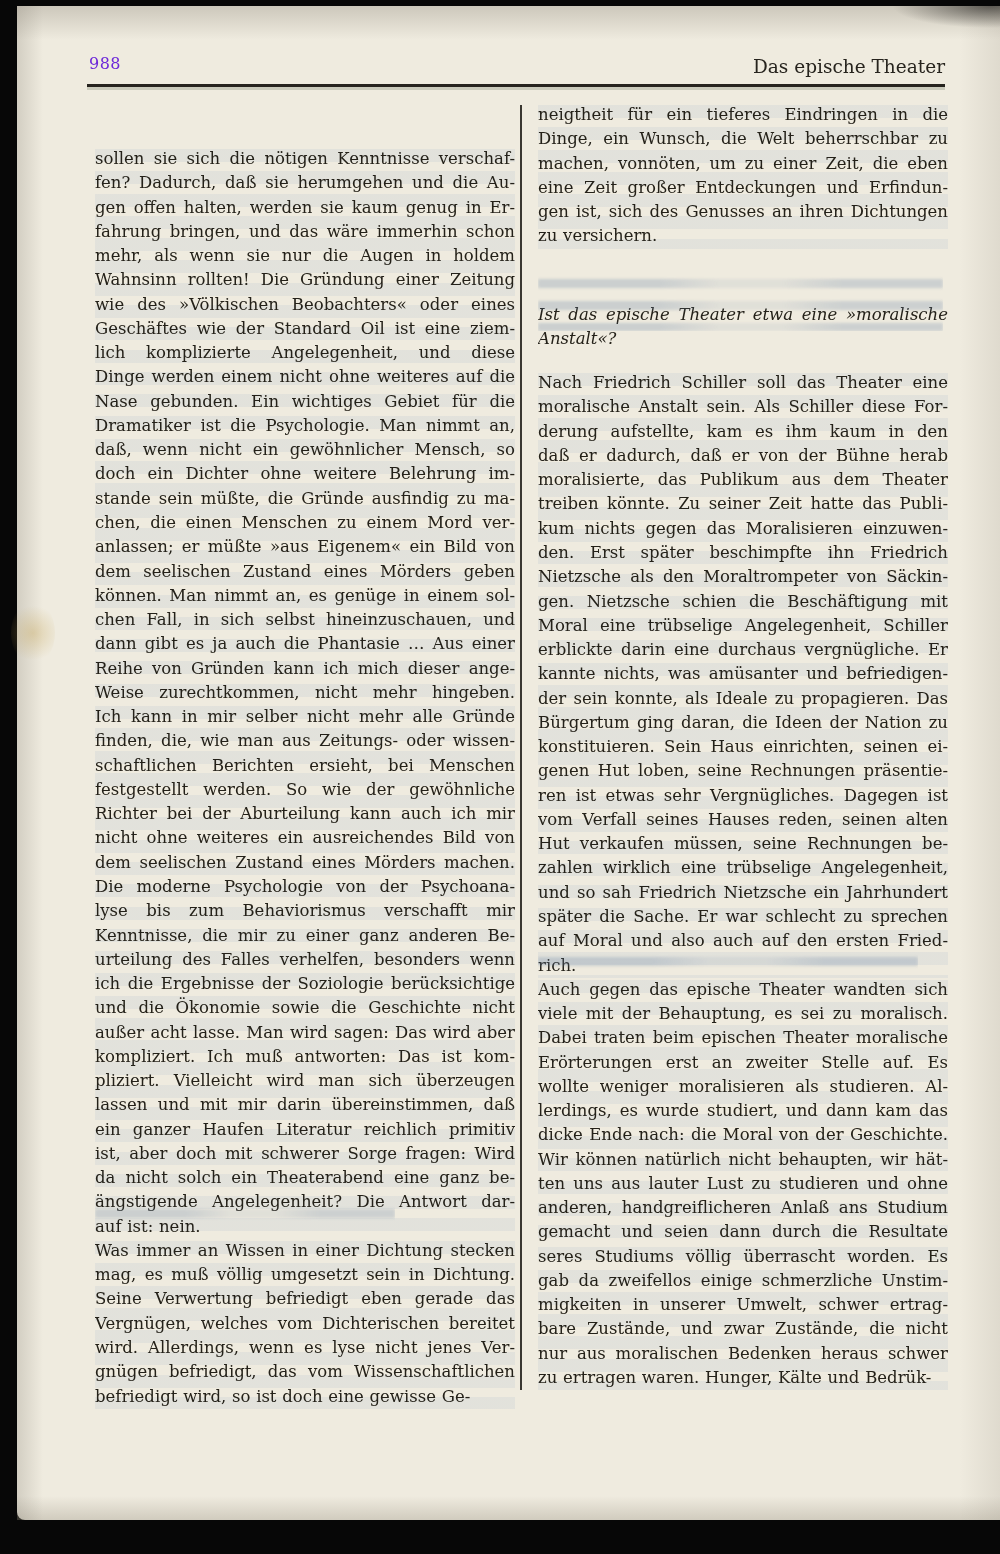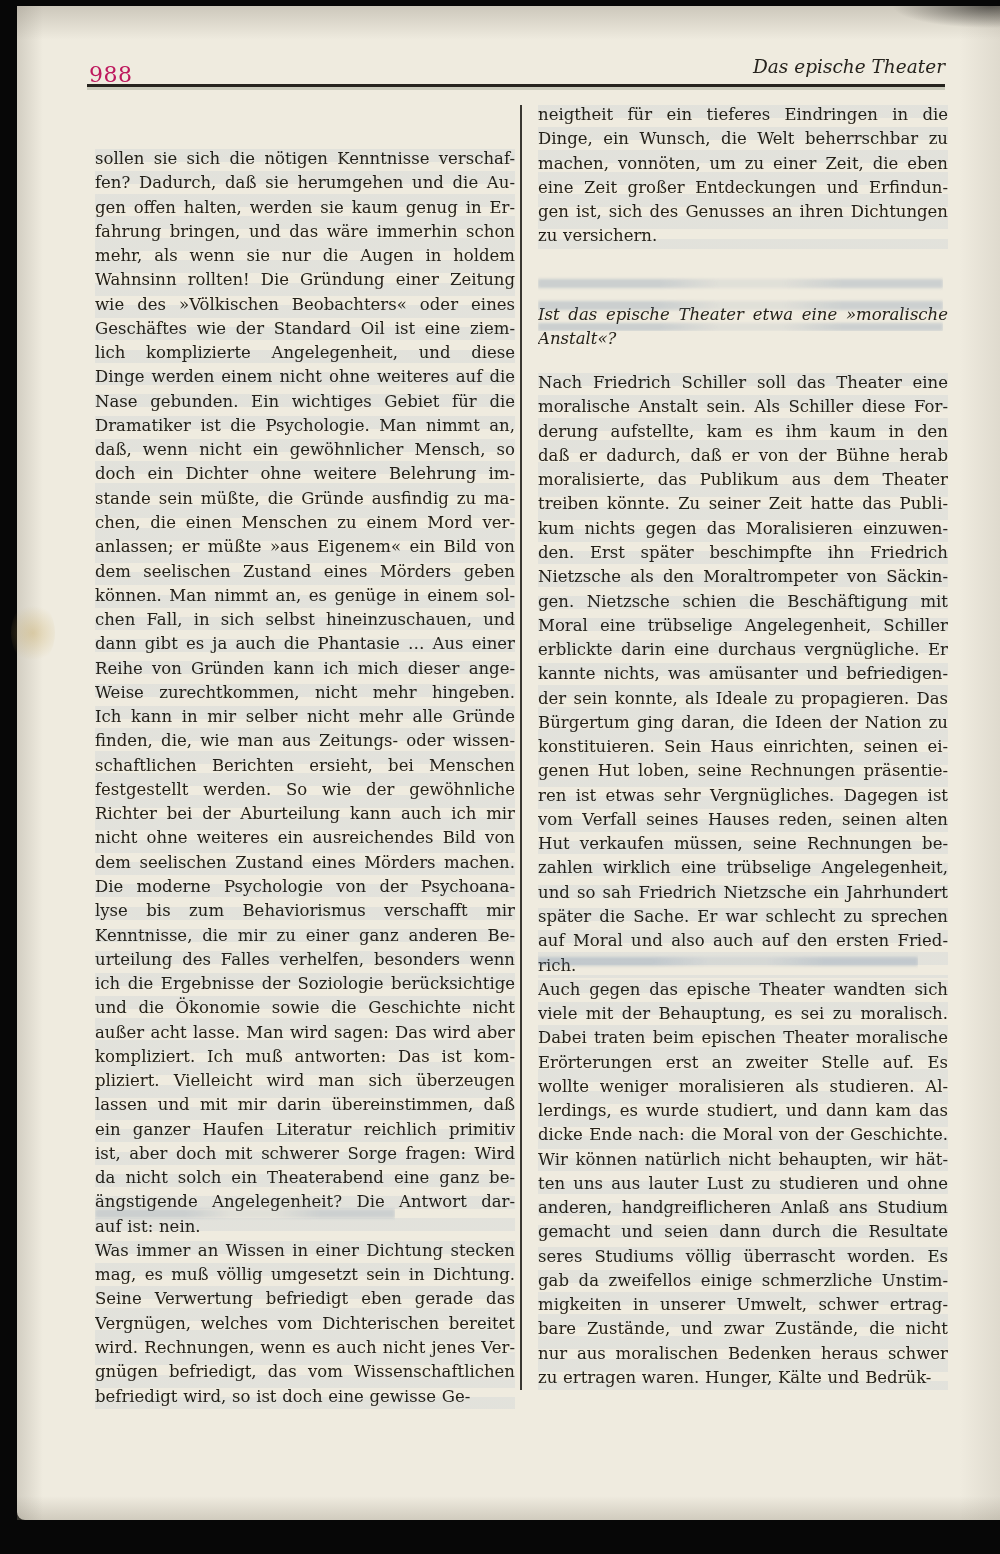--- a/index.html
+++ b/index.html
@@ -24,26 +24,26 @@
       linear-gradient(90deg, rgba(110,104,92,0.22), rgba(110,104,92,0) 26px),
       linear-gradient(270deg, rgba(150,142,128,0.18), rgba(150,142,128,0) 40px),
       linear-gradient(0deg, rgba(130,122,105,0.28), rgba(130,122,105,0) 24px);
   }
   .stain{
     position:absolute;left:-6px;top:595px;width:44px;height:64px;border-radius:50%;
     background:radial-gradient(circle, rgba(196,164,86,0.38), rgba(196,164,86,0) 70%);
     pointer-events:none;
   }
   .page-number{
-    position:absolute;left:72px;top:56px;
-    font-size:22px;color:#be185d;letter-spacing:0.5px;
+    position:absolute;left:72px;top:48px;
+    font-size:16px;color:#6d28d9;letter-spacing:0.5px;
   }
   .running-head{
     position:absolute;right:55px;top:50px;
-    font-size:18.5px;font-style:italic;color:#26231d;
+    font-size:18.5px;color:#26231d;
   }
   .rule{
     position:absolute;left:70px;top:78px;width:858px;height:3px;
     background:#26231e;
     box-shadow:0 3px 0 rgba(115,125,105,0.30);
   }
   .divider{
     position:absolute;left:503px;top:99px;width:2px;height:1285px;
     background:#3a3731;
   }
@@ -136,21 +136,21 @@
         <div class="line">ist, aber doch mit schwerer Sorge fragen: Wird</div>
         <div class="line">da nicht solch ein Theaterabend eine ganz be-</div>
         <div class="line">ängstigende Angelegenheit? Die Antwort dar-</div>
         <div class="line end">auf ist: nein.</div>
       </div>
       <div class="para body">
         <div class="line">Was immer an Wissen in einer Dichtung stecken</div>
         <div class="line">mag, es muß völlig umgesetzt sein in Dichtung.</div>
         <div class="line">Seine Verwertung befriedigt eben gerade das</div>
         <div class="line">Vergnügen, welches vom Dichterischen bereitet</div>
-        <div class="line">wird. Rechnungen, wenn es auch nicht jenes Ver-</div>
+        <div class="line">wird. Allerdings, wenn es lyse nicht jenes Ver-</div>
         <div class="line">gnügen befriedigt, das vom Wissenschaftlichen</div>
         <div class="line end">befriedigt wird, so ist doch eine gewisse Ge-</div>
       </div>
     </div>
 
   <div class="col col-right">
       <div class="para body">
         <div class="line">neigtheit für ein tieferes Eindringen in die</div>
         <div class="line">Dinge, ein Wunsch, die Welt beherrschbar zu</div>
         <div class="line">machen, vonnöten, um zu einer Zeit, die eben</div>

